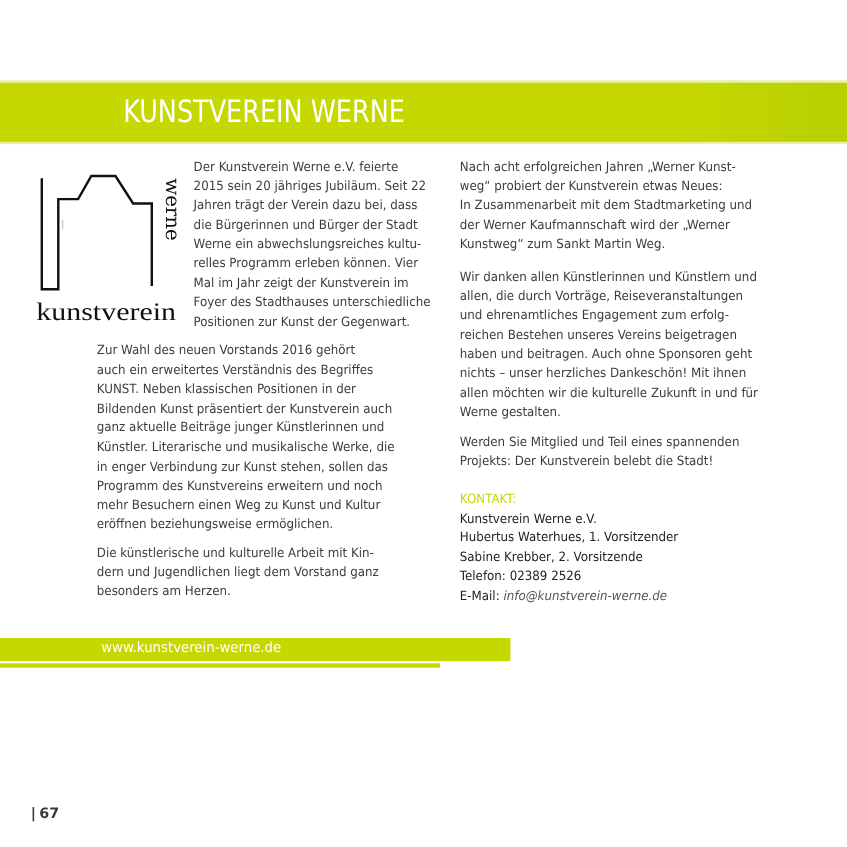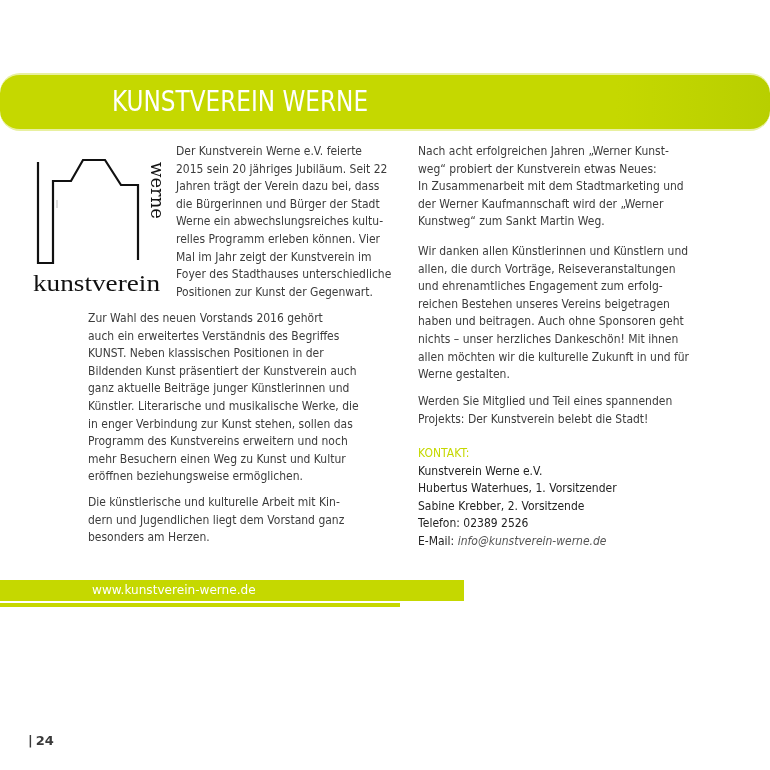--- a/index.html
+++ b/index.html
@@ -4,21 +4,20 @@
   <style>
     * { margin: 0; padding: 0; box-sizing: border-box; }
     html, body { width: 770px; height: 770px; background: #ffffff; overflow: hidden; }
     body { position: relative; font-family: "DejaVu Sans", "Liberation Sans", sans-serif; color: #3a3a3a; }
 
     .header-band {
       position: absolute; left: 0; top: 73px; width: 770px; height: 58px;
       background: linear-gradient(to right, #c5d800 0%, #c5d800 80%, #b8cf00 100%);
       border-top: 2px solid #e8f0a0;
       border-bottom: 2px solid #e8f0a0;
-      border-radius: 20px;
     }
     .header-title {
       position: absolute; left: 112px; top: 10px;
       font-family: "DejaVu Sans", "Liberation Sans", sans-serif;
       font-size: 28px; font-weight: normal; color: #ffffff; letter-spacing: 0px;
       font-stretch: condensed;
       transform: scaleX(0.92); transform-origin: left center;
     }
 
     .logo { position: absolute; left: 33px; top: 150px; width: 130px; height: 145px; }
@@ -135,14 +134,14 @@
   <span class="line val">Telefon: 02389 2526</span>
   <span class="line val"><span>E-Mail: </span><span class="email">info@kunstverein-werne.de</span></span>
 </div>
 
 <div class="footer-band">
   <span class="footer-url">www.kunstverein-werne.de</span>
 </div>
 <div class="footer-band-thin"></div>
 
 <div class="page-number">
-  <span class="bar">|</span><span>24</span>
+  <span class="bar">|</span><span>67</span>
 </div>
 
 </body></html>

